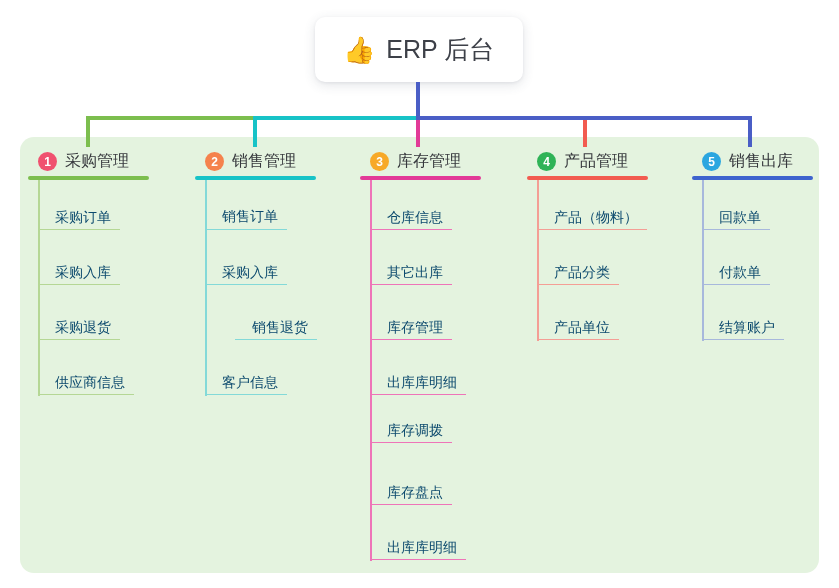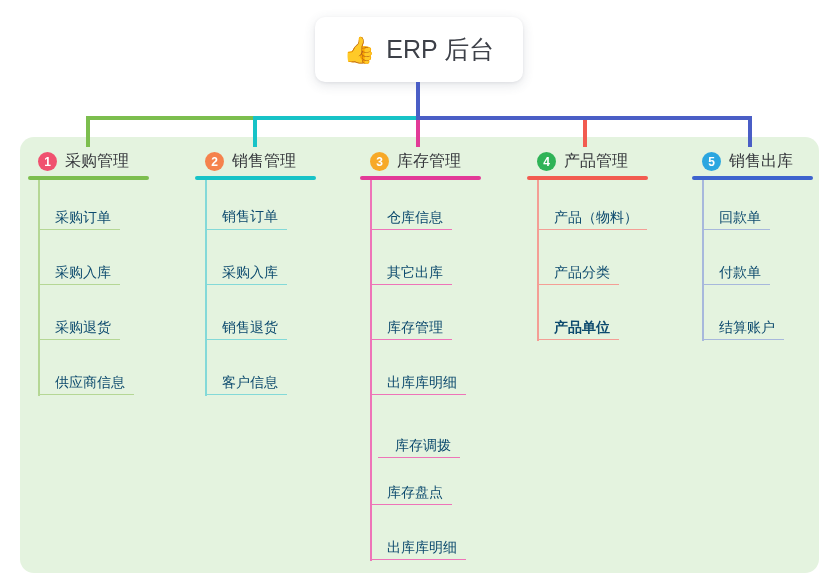--- a/index.html
+++ b/index.html
@@ -79,50 +79,50 @@
 
 <div class="branch" style="left:195px;">
   <div class="bhead">
     <span class="badge" style="background: rgb(245, 130, 77);">2</span>
     <span class="btitle">销售管理</span>
   </div>
   <div class="bline" style="background: rgb(23, 195, 199);"></div>
   <div class="trunk" style="height: 216px; background: rgb(131, 217, 216);"></div>
   <div class="child" style="top: 58px; border-bottom-color: rgb(131, 217, 216); font-family: Liberation Serif, serif;">销售订单</div>
   <div class="child" style="top: 113px; border-bottom-color: rgb(131, 217, 216);">采购入库</div>
-  <div class="child" style="top: 168px; border-bottom-color: rgb(131, 217, 216);">销售退货</div>
+  <div class="child" style="top: 168px; border-bottom-color: rgb(131, 217, 216); margin-left: 30px;">销售退货</div>
   <div class="child" style="top: 223px; border-bottom-color: rgb(131, 217, 216);">客户信息</div>
 </div>
 
 <div class="branch" style="left:360px;">
   <div class="bhead">
     <span class="badge" style="background: rgb(247, 169, 40);">3</span>
     <span class="btitle">库存管理</span>
   </div>
   <div class="bline" style="background: rgb(226, 58, 151);"></div>
   <div class="trunk" style="height: 381px; background: rgb(238, 116, 184);"></div>
   <div class="child" style="top: 58px; border-bottom-color: rgb(238, 116, 184);">仓库信息</div>
   <div class="child" style="top: 113px; border-bottom-color: rgb(238, 116, 184);">其它出库</div>
   <div class="child" style="top: 168px; border-bottom-color: rgb(238, 116, 184);">库存管理</div>
   <div class="child" style="top: 223px; border-bottom-color: rgb(238, 116, 184);">出库库明细</div>
-  <div class="child" style="top: 286px; border-bottom-color: rgb(238, 116, 184); margin-left: 8px;">库存调拨</div>
+  <div class="child" style="top: 271px; border-bottom-color: rgb(238, 116, 184);">库存调拨</div>
   <div class="child" style="top: 333px; border-bottom-color: rgb(238, 116, 184); text-align: center;">库存盘点</div>
   <div class="child" style="top: 388px; border-bottom-color: rgb(238, 116, 184);">出库库明细</div>
 </div>
 
 <div class="branch" style="left:527px;">
   <div class="bhead">
     <span class="badge" style="background: rgb(47, 179, 87);">4</span>
     <span class="btitle">产品管理</span>
   </div>
   <div class="bline" style="background: rgb(242, 91, 80);"></div>
   <div class="trunk" style="height: 161px; background: rgb(244, 158, 149);"></div>
   <div class="child" style="top: 58px; border-bottom-color: rgb(244, 158, 149);">产品（物料）</div>
   <div class="child" style="top: 113px; border-bottom-color: rgb(244, 158, 149);">产品分类</div>
-  <div class="child" style="top: 168px; border-bottom-color: rgb(244, 158, 149); font-weight: bold;">产品单位</div>
+  <div class="child" style="top: 168px; border-bottom-color: rgb(244, 158, 149);">产品单位</div>
 </div>
 
 <div class="branch" style="left:692px;">
   <div class="bhead">
     <span class="badge" style="background: rgb(43, 166, 224);">5</span>
     <span class="btitle">销售出库</span>
   </div>
   <div class="bline" style="background: rgb(62, 99, 206);"></div>
   <div class="trunk" style="height: 161px; background: rgb(167, 184, 220);"></div>
   <div class="child" style="top: 58px; border-bottom-color: rgb(167, 184, 220);">回款单</div>

